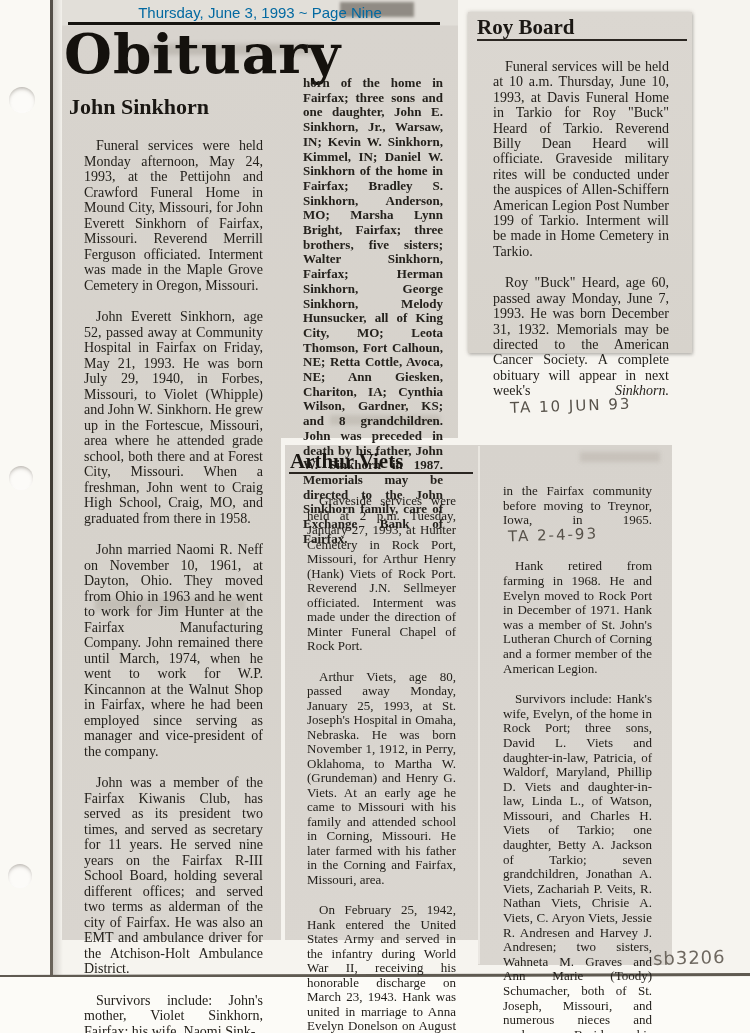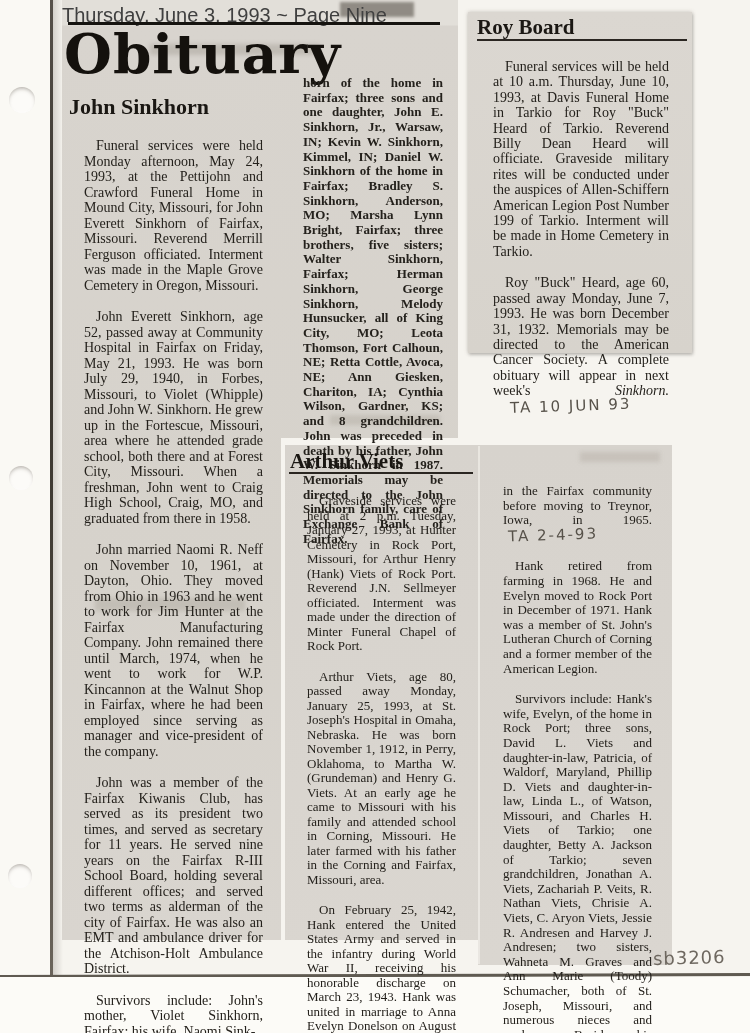--- a/index.html
+++ b/index.html
@@ -37,22 +37,22 @@
     filter:drop-shadow(1px 2px 3px rgba(60,55,45,.35));}
   
   .smudge{filter:blur(2px);}
   .smudge-bar{left:340px;top:2px;width:74px;height:15px;background:rgba(62,56,48,.5);filter:blur(1.5px);}
   .smudge-a{left:150px;top:44px;width:170px;height:11px;background:rgba(130,122,110,.28);}
   .smudge-b{left:95px;top:598px;width:150px;height:13px;background:rgba(125,117,105,.22);}
   .smudge-c{left:330px;top:415px;width:110px;height:10px;background:rgba(125,118,106,.2);}
   .smudge-d{left:580px;top:452px;width:80px;height:10px;background:rgba(125,118,106,.18);}
   .fold{left:478px;top:446px;width:2px;height:518px;background:rgba(248,246,241,.55);}
   
-  .masthead-date{left:62px;top:4px;width:396px;
-    font-family:"Liberation Sans",sans-serif;font-size:20px;color:#404040;}
+  .masthead-date{left:62px;top:4px;width:396px;text-align:center;
+    font-family:"Liberation Sans",sans-serif;font-size:15px;color:#0369a1;}
   .masthead-rule{left:68px;top:22px;width:372px;height:3px;background:#15130f;}
   .headline{left:64px;top:24px;font-family:"DejaVu Serif",serif;font-weight:bold;
     font-size:55px;line-height:60px;letter-spacing:1px;color:#14110d;}
   .obit-heading{font-family:"Liberation Serif",serif;font-weight:bold;color:#1a1713;}
   .sinkhorn-heading{left:69px;top:94px;font-size:22px;}
   .roy-heading{left:477px;top:15px;font-size:21px;}
   .viets-heading{left:290px;top:449px;font-size:21px;}
   .head-rule{height:1.5px;background:#2a2621;}
   .roy-rule{left:477px;top:39px;width:210px;}
   .viets-rule{left:289px;top:472px;width:184px;}

